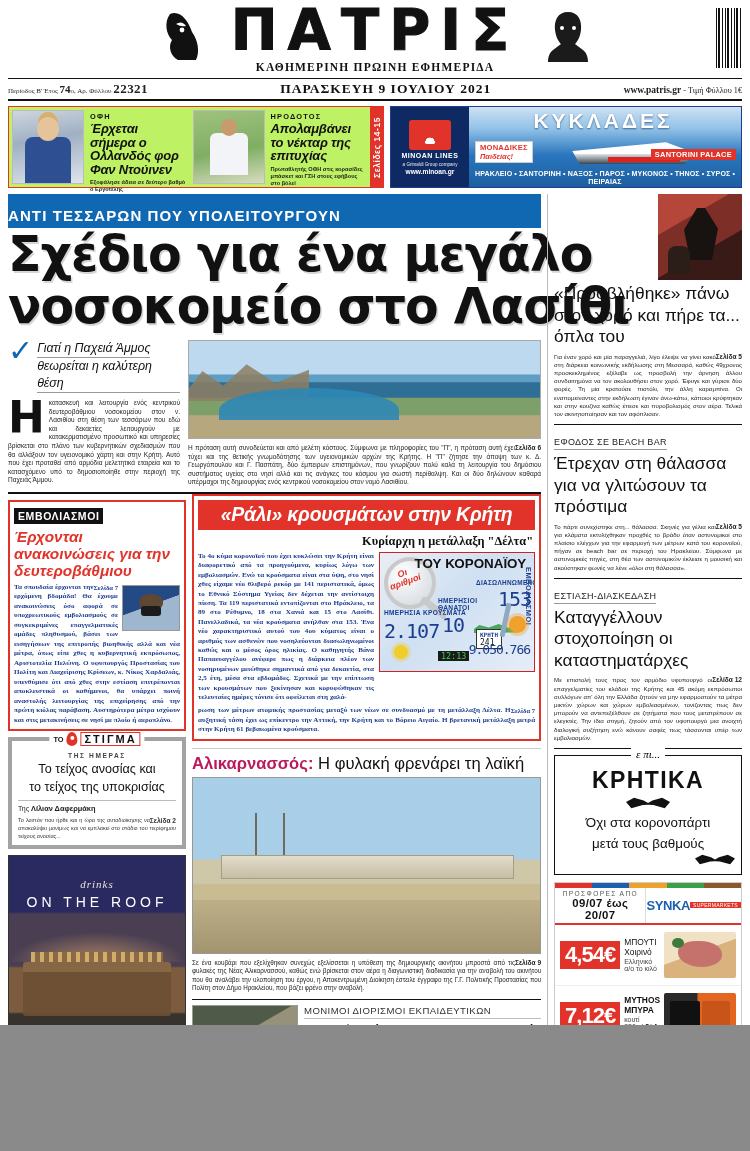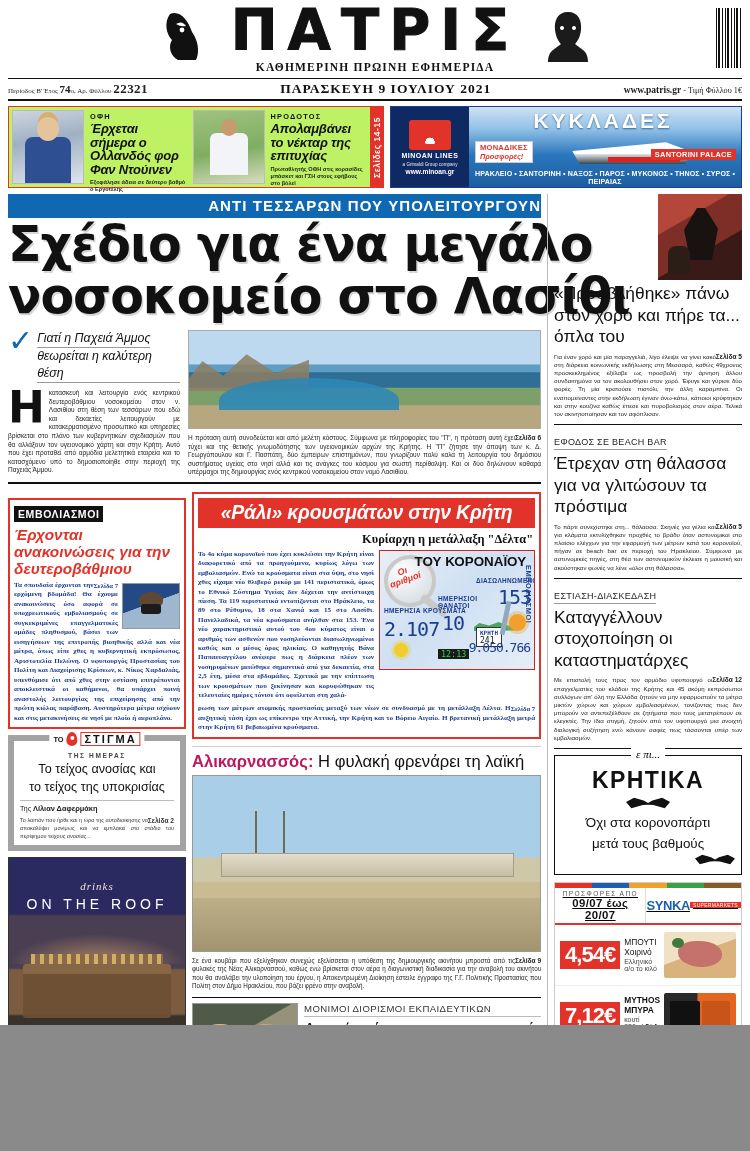--- a/index.html
+++ b/index.html
@@ -151,22 +151,22 @@
 
   
   .grid{display:flex;margin:6px 8px 0;gap:6px;}
   .col-left{flex:0 0 178px;}
   .col-mid{flex:1;min-width:0;}
   .col-right{flex:0 0 178px;border-left:1px solid #bbb;padding-left:6px;box-sizing:border-box;}
 
   
   .lead{border-bottom:2px solid #111;padding-bottom:5px;}
   .lead-kicker{
-    background:#1068b3;color:#fff;text-align:right;font-weight:bold;
-    font-size:15px;letter-spacing:1.1px;padding:3px 0 4px;
+    background:#1068b3;color:#fff;text-align:left;font-weight:bold;
+    font-size:15px;letter-spacing:1.1px;padding:13px 0 4px;
   }
   .lead-head{
     font-family:"DejaVu Sans","Liberation Sans",sans-serif;
     font-weight:bold;font-size:49px;line-height:50px;letter-spacing:-1px;
     color:#111;margin-top:2px;text-shadow:1.5px 1.5px 0 #d6d6d6;
     white-space:nowrap;
   }
   .lead-body{display:flex;gap:8px;margin-top:8px;}
   .lead-col{flex:0 0 172px;}
   .check-row{display:flex;gap:4px;align-items:flex-start;}
@@ -223,21 +223,21 @@
   .emv-photo:before{
     content:"";position:absolute;left:18px;top:20px;width:20px;height:10px;
     background:#1b1b1b;border-radius:3px;z-index:2;
   }
   .emv-text{
     font-family:"Liberation Serif","DejaVu Serif",serif;font-weight:bold;
     font-size:7.1px;line-height:9.5px;color:#1b3d8f;text-align:justify;
   }
 
   
-  .stigma{border:6px solid #a3a3a3;margin-top:6px;padding:4px 6px 5px;position:relative;box-sizing:border-box;}
+  .stigma{border:4px solid #a3a3a3;margin-top:6px;padding:4px 6px 5px;position:relative;box-sizing:border-box;}
   .stigma-badge{
     position:absolute;left:50%;top:-9px;transform:translateX(-50%);
     background:#fff;padding:0 4px;display:flex;align-items:center;gap:3px;
   }
   .st-to{font-size:7.4px;font-weight:bold;color:#111;}
   .st-pin{
     width:11px;height:14px;background:#e2332a;border-radius:50% 50% 50% 50%/60% 60% 40% 40%;
     position:relative;
   }
   .st-pin:after{
@@ -459,21 +459,21 @@
     width:44px;height:13px;margin:3px auto 0;background:#111;
     clip-path:polygon(0 38%,18% 6%,40% 28%,50% 46%,60% 28%,82% 6%,100% 38%,88% 86%,62% 62%,50% 60%,38% 62%,12% 86%);
   }
   .mst.sm{width:40px;height:12px;margin:2px 0 0 auto;}
   .kritika-t{
     text-align:center;font-size:13.4px;line-height:17px;color:#111;margin-top:4px;
   }
 
   
   .synka{margin-top:7px;border:1px solid #ccc;}
-  .synka-head{display:flex;align-items:stretch;border-bottom:2px solid #e2332a;text-decoration:underline;}
+  .synka-head{display:flex;align-items:stretch;border-bottom:2px solid #e2332a;}
   .synka-left{flex:1;text-align:center;padding:2px;}
   .sh1{font-size:6.6px;letter-spacing:1.4px;color:#555;}
   .sh2{font-size:11.4px;font-weight:bold;color:#111;letter-spacing:.4px;}
   .synka-logo{
     flex:0 0 64px;background:#fff;display:flex;align-items:center;
     justify-content:center;border-left:1px solid #ddd;
   }
   .sl1{
     font-size:13px;font-weight:bold;color:#1b5fae;letter-spacing:-.4px;
   }
@@ -588,21 +588,21 @@
       <div class="minoan-left">
         <div class="ml-logo"></div>
         <div class="ml-name">MINOAN LINES</div>
         <div class="ml-grim">a Grimaldi Group company</div>
         <div class="ml-url">www.minoan.gr</div>
       </div>
       <div class="minoan-right">
         <div class="kyk">ΚΥΚΛΑΔΕΣ</div>
         <div class="badge-mon">
           <div class="b1">ΜΟΝΑΔΙΚΕΣ</div>
-          <div class="b2">Προσφορές!</div>
+          <div class="b2">Παιδείας!</div>
         </div>
         <div class="ship"></div>
         <div class="badge-sp">SANTORINI PALACE</div>
         <div class="ports">ΗΡΑΚΛΕΙΟ • ΣΑΝΤΟΡΙΝΗ • ΝΑΞΟΣ • ΠΑΡΟΣ • ΜΥΚΟΝΟΣ • ΤΗΝΟΣ • ΣΥΡΟΣ • ΠΕΙΡΑΙΑΣ</div>
       </div>
     </div>
   </div>
 
   <div class="grid">
 
@@ -632,21 +632,21 @@
               <div class="bay"></div>
             </div>
             <div class="lead-photo2">
               <span class="pageref">Σελίδα 6</span>
               <span>Η πρόταση αυτή συνοδεύεται και από μελέτη κόστους. Σύμφωνα με πληροφορίες του "Π", η πρόταση αυτή έχει τύχει και της θετικής γνωμοδότησης των υγειονομικών αρχών της Κρήτης. Η "Π" ζήτησε την άποψη των κ. Δ. Γεωργόπουλου και Γ. Πασπάτη, δύο έμπειρων επιστημόνων, που γνωρίζουν πολύ καλά τη λειτουργία του δημόσιου συστήματος υγείας στο νησί αλλά και τις ανάγκες του κόσμου για σωστή περίθαλψη. Και οι δύο δηλώνουν καθαρά υπέρμαχοι της δημιουργίας ενός κεντρικού νοσοκομείου στον νομό Λασιθίου.</span>
             </div>
           </div>
         </div>
       </div>
 
-      <div style="display:flex;gap:6px;margin-top:8px;">
+      <div style="display:flex;gap:6px;margin-top:0;">
 
         <div class="col-left">
 
           <div class="emv">
             <div class="emv-kicker">ΕΜΒΟΛΙΑΣΜΟΙ</div>
             <div class="emv-head">Έρχονται ανακοινώσεις για την δευτεροβάθμιου</div>
             <div class="emv-wrap">
               <div class="emv-photo"></div>
               <div class="emv-text">
                 <span class="pageref">Σελίδα 7</span>

